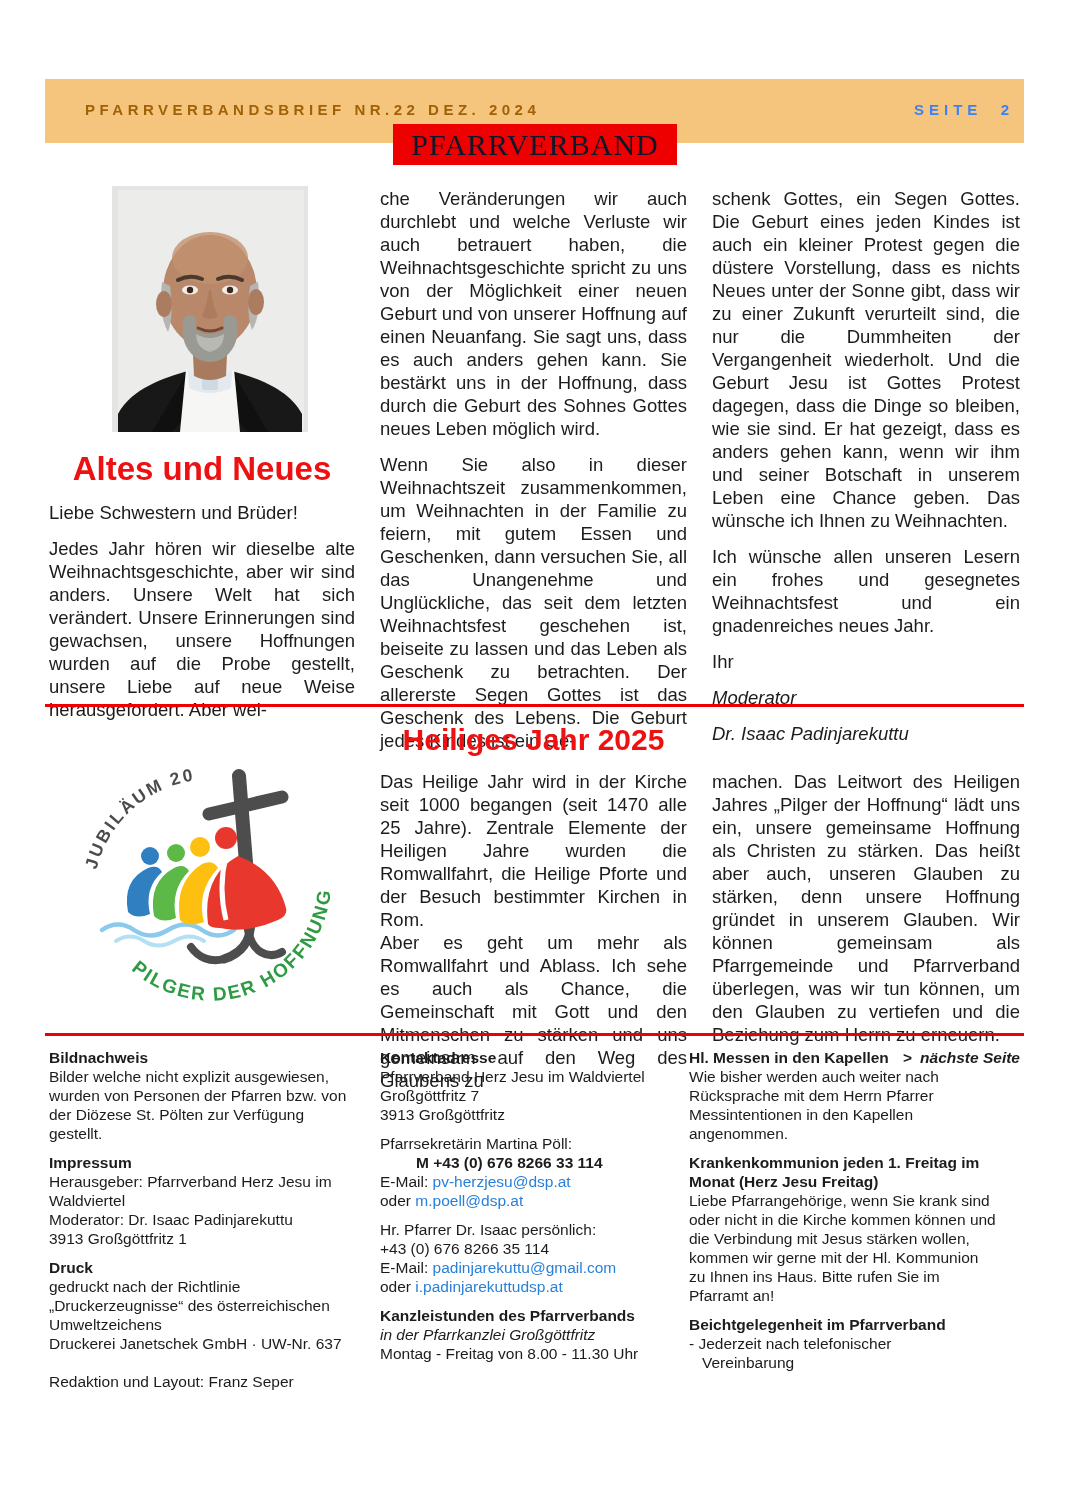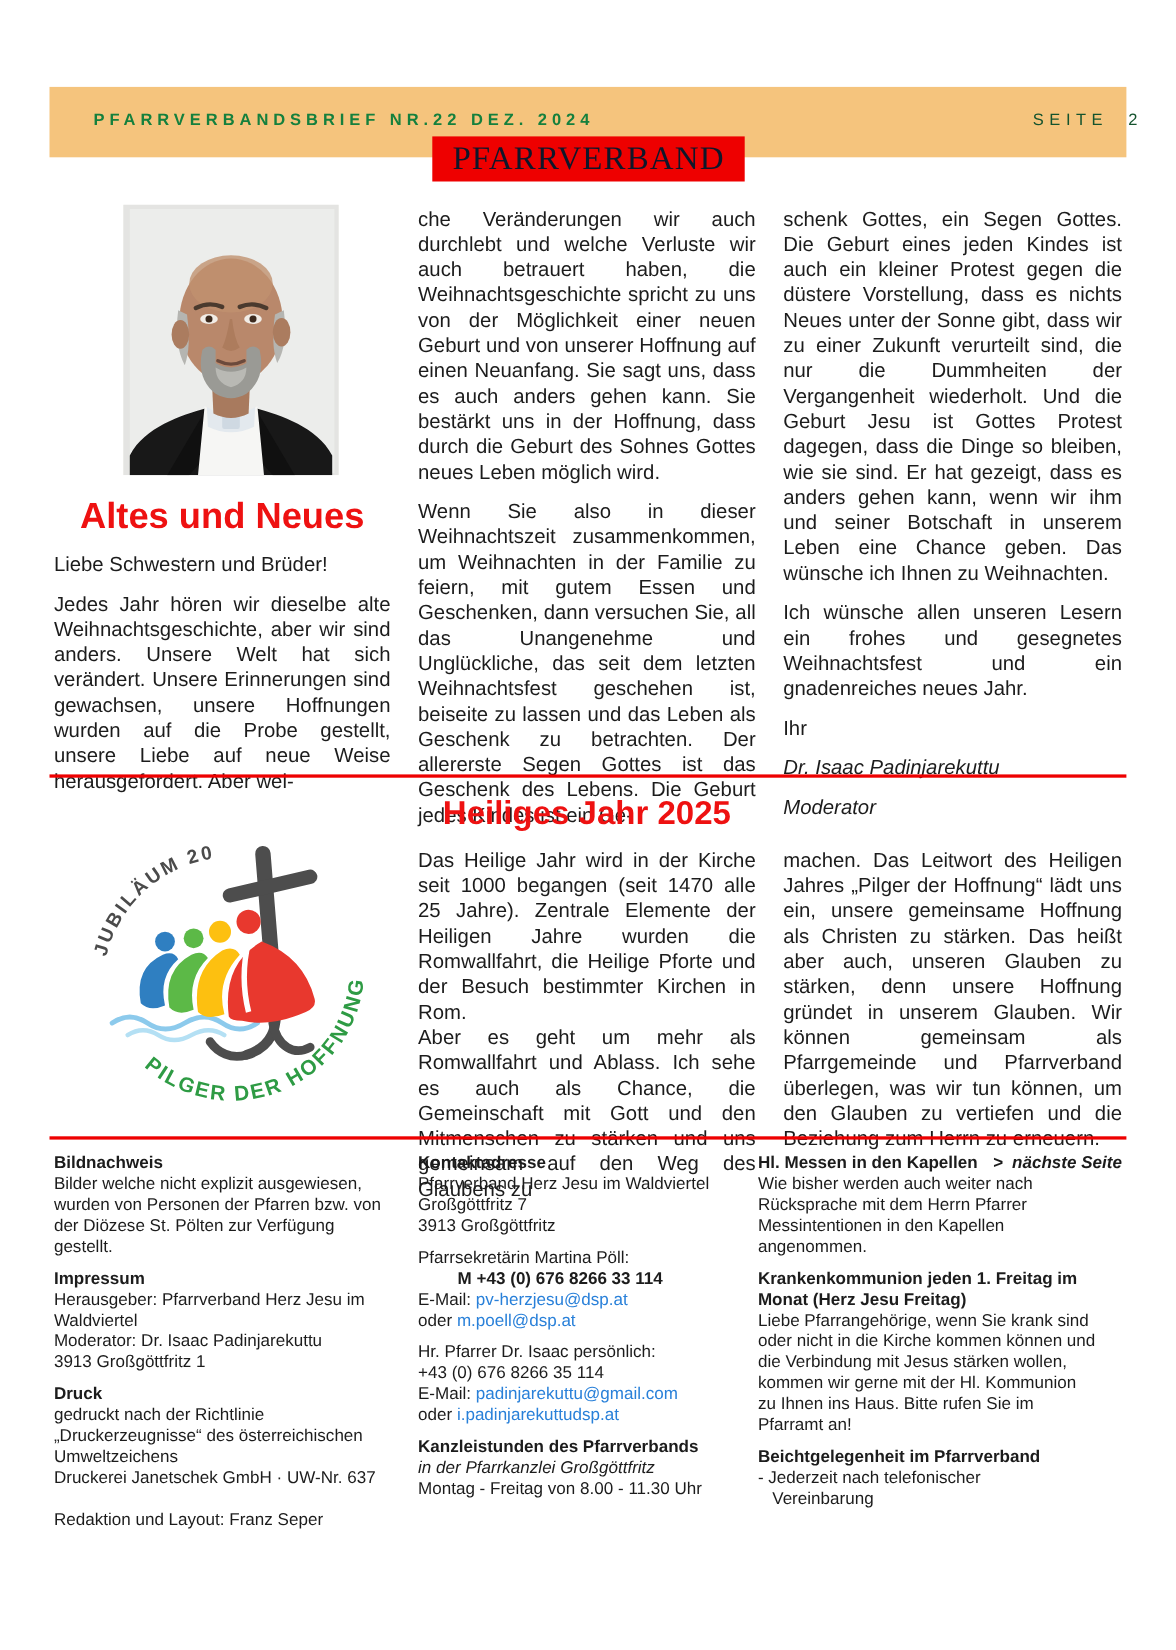--- a/index.html
+++ b/index.html
@@ -2,22 +2,22 @@
 <html><head>
 <meta charset="utf-8">
 <style>
   html,body{margin:0;padding:0;background:#ffffff;}
   .page{position:relative;width:1069px;height:1500px;background:#ffffff;
         font-family:"Liberation Sans","DejaVu Sans",sans-serif;color:#1c1c1c;overflow:hidden;}
   .abs{position:absolute;}
 
   
   .header-bar{left:45px;top:79px;width:979px;height:64px;background:#f5c47d;}
-  .masthead{left:85px;top:101px;font-size:15px;font-weight:bold;letter-spacing:4.5px;color:#15803d;white-space:pre;}
-  .page-num{right:30px;left:auto;top:101px;font-size:15px;font-weight:normal;letter-spacing:5px;color:#14532d;white-space:pre;}
+  .masthead{left:85px;top:101px;font-size:15px;font-weight:bold;letter-spacing:4.5px;color:#a16207;white-space:pre;}
+  .page-num{right:55px;left:auto;top:101px;font-size:15px;font-weight:bold;letter-spacing:5px;color:#3b82f6;white-space:pre;}
   .banner{left:393px;top:124px;width:284px;height:41px;background:#ee0000;
           display:flex;align-items:center;justify-content:center;}
   .banner span{font-family:"Liberation Serif","DejaVu Serif",serif;font-size:30px;color:#0f172a;letter-spacing:1px;}
 
   
   .col{font-size:18.5px;line-height:23px;text-align:justify;}
   .col p{margin:0 0 13px 0;}
   .col p:last-child{margin-bottom:0;}
   .red-h{color:#ee1111;font-weight:bold;text-align:center;}
   .h1a{font-size:33px;line-height:34px;margin:0 0 15px 0;}
@@ -101,22 +101,22 @@
 
   <div class="abs col" style="left:380px;top:187px;width:307px;">
     <p>che Veränderungen wir auch durchlebt und welche Verluste wir auch betrauert haben, die Weihnachtsgeschichte spricht zu uns von der Möglichkeit einer neuen Geburt und von unserer Hoffnung auf einen Neuanfang. Sie sagt uns, dass es auch anders gehen kann. Sie bestärkt uns in der Hoffnung, dass durch die Geburt des Sohnes Gottes neues Leben möglich wird.</p>
     <p>Wenn Sie also in dieser Weihnachtszeit zusammenkommen, um Weihnachten in der Familie zu feiern, mit gutem Essen und Geschenken, dann versuchen Sie, all das Unangenehme und Unglückliche, das seit dem letzten Weihnachtsfest geschehen ist, beiseite zu lassen und das Leben als Geschenk zu betrachten. Der allererste Segen Gottes ist das Geschenk des Lebens. Die Geburt jedes Kindes ist ein Ge-</p>
   </div>
 
   <div class="abs col" style="left:712px;top:187px;width:308px;">
     <p>schenk Gottes, ein Segen Gottes. Die Geburt eines jeden Kindes ist auch ein kleiner Protest gegen die düstere Vorstellung, dass es nichts Neues unter der Sonne gibt, dass wir zu einer Zukunft verurteilt sind, die nur die Dummheiten der Vergangenheit wiederholt. Und die Geburt Jesu ist Gottes Protest dagegen, dass die Dinge so bleiben, wie sie sind. Er hat gezeigt, dass es anders gehen kann, wenn wir ihm und seiner Botschaft in unserem Leben eine Chance geben. Das wünsche ich Ihnen zu Weihnachten.</p>
     <p>Ich wünsche allen unseren Lesern ein frohes und gesegnetes Weihnachtsfest und ein gnadenreiches neues Jahr.</p>
     <p>Ihr</p>
+    <p class="ital">Moderator</p>
     <p class="ital">Dr. Isaac Padinjarekuttu</p>
-    <p class="ital">Moderator</p>
   </div>
 
   <div class="abs rule" style="left:45px;top:704px;width:979px;"></div>
 
   <div class="abs red-h h2a" style="left:380px;top:722px;width:307px;">Heiliges Jahr 2025</div>
 
   <div class="abs" style="left:76px;top:760px;width:272px;height:268px;">
     <svg width="272" height="268" viewBox="0 0 272 268">
       <defs>
         <path id="arcTop" d="M 20 112 A 118 118 0 0 1 122 20" fill="none"></path>

